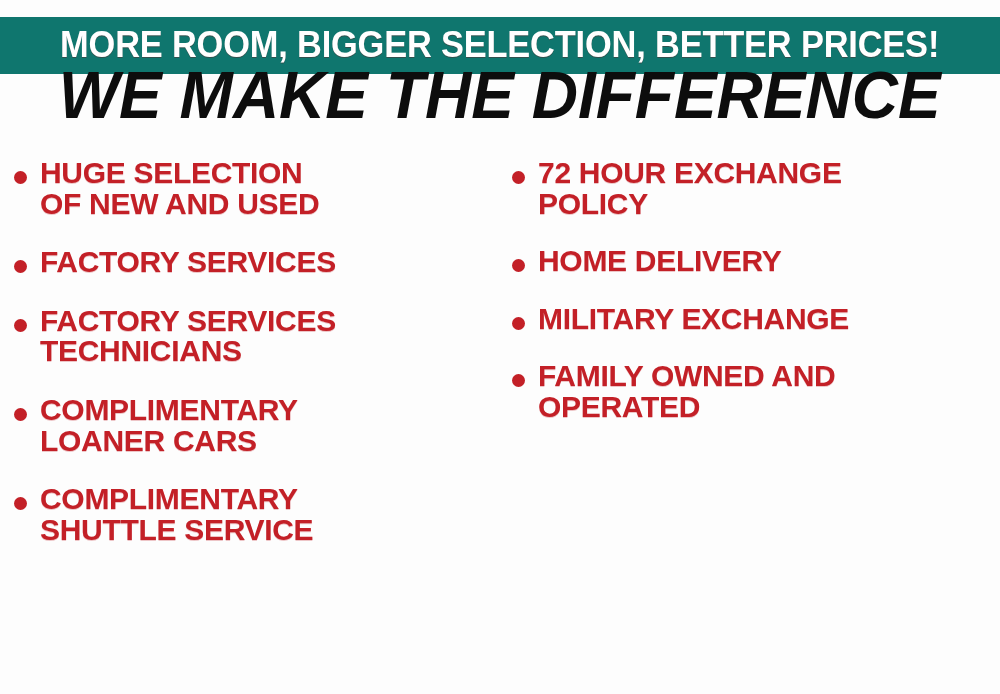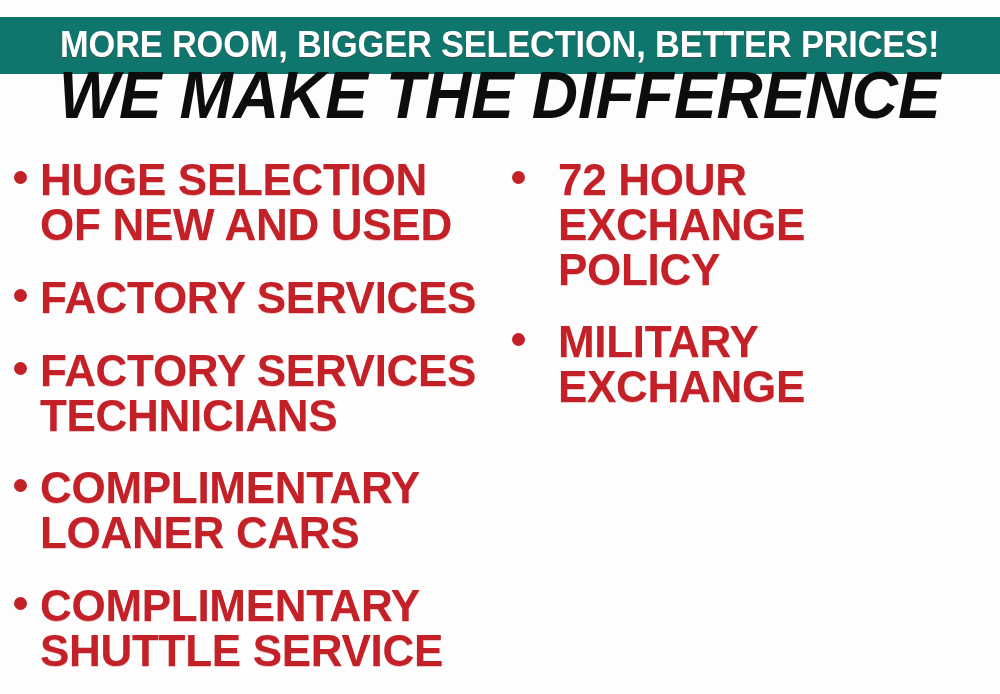--- a/index.html
+++ b/index.html
@@ -98,30 +98,30 @@
     height: 13px;
     border-radius: 50%;
     background: #c32027;
     margin-top: 13px;
     margin-right: 13px;
   }
 
   .bullet-label {
     color: #c32027;
     font-family: "Liberation Sans", sans-serif;
-    font-size: 44px;
+    font-size: 30px;
     font-weight: bold;
     line-height: 1.02;
     letter-spacing: -0.3px;
     white-space: pre-line;
     text-shadow: 0 1px 0 rgba(190,30,38,0.25);
   }
 
   
-  .column-right .bullet-item { margin-bottom: 27px; gap: 20px; }
+  .column-right .bullet-item { margin-bottom: 27px; }
 </style>
 </head>
 <body>
 
 <div id="poster">
 
   <div class="banner">
     <div class="banner-text">MORE ROOM, BIGGER SELECTION, BETTER PRICES!</div>
   </div>
 
@@ -159,19 +159,28 @@
       </div>
 
     <div class="column column-right" id="col-right">
         <div class="bullet-item">
           <span class="bullet-dot"></span>
           <span class="bullet-label">72 HOUR EXCHANGE
 POLICY</span>
         </div>
         <div class="bullet-item">
           <span class="bullet-dot"></span>
+          <span class="bullet-label">HOME DELIVERY</span>
+        </div>
+        <div class="bullet-item">
+          <span class="bullet-dot"></span>
           <span class="bullet-label">MILITARY EXCHANGE</span>
+        </div>
+        <div class="bullet-item">
+          <span class="bullet-dot"></span>
+          <span class="bullet-label">FAMILY OWNED AND
+OPERATED</span>
         </div>
       </div>
 
   </div>
 
 </div>
 
 </body></html>

